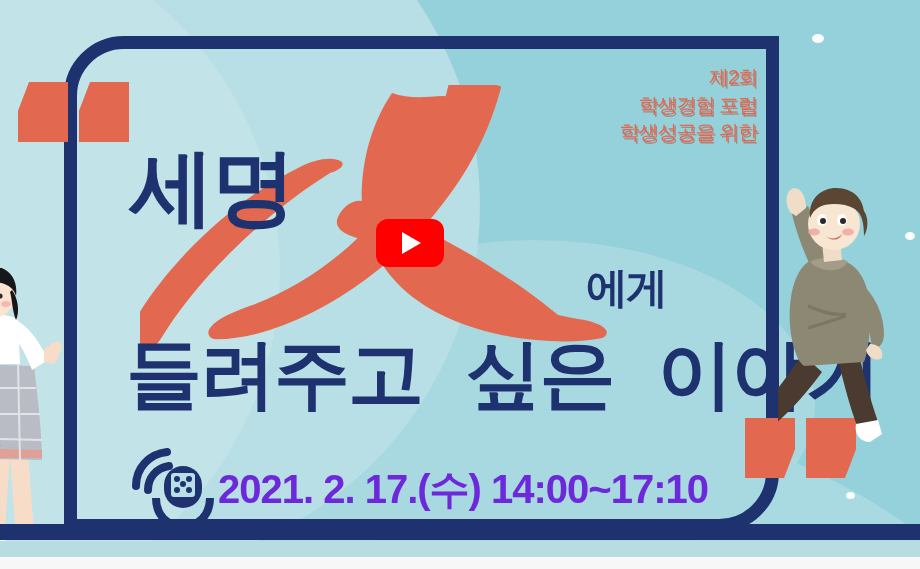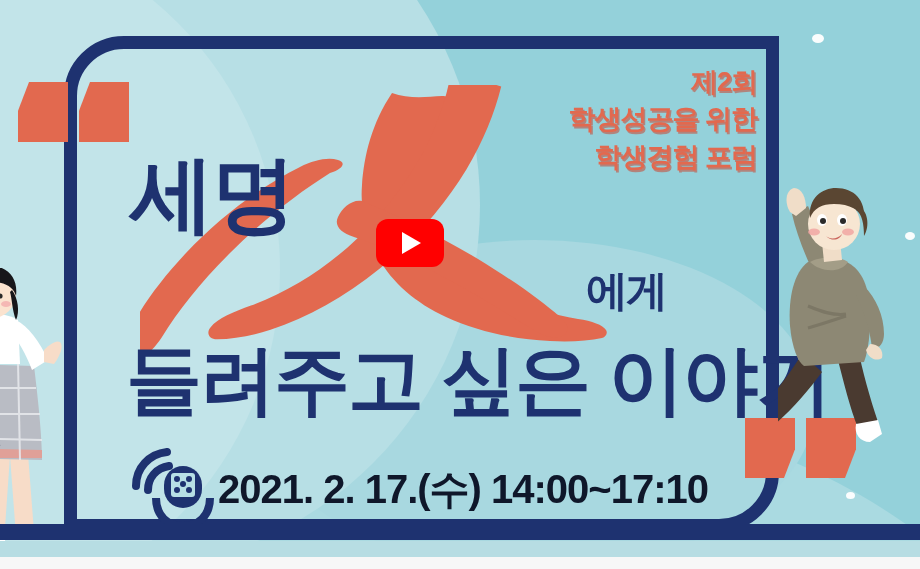--- a/index.html
+++ b/index.html
@@ -59,38 +59,38 @@
   }
   .q-close-block{
     width:50px; height:60px; background:#e2694f;
     clip-path: polygon(0 0, 100% 0, 100% 52%, 78% 100%, 0 100%);
   }
 
   
   #brush { position:absolute; left:140px; top:85px; width:470px; height:265px; }
 
   
-  .ko { font-family:Liberation Sans, sans-serif; font-weight:bold; color:#1e3270;
+  .ko { font-family:Liberation Mono, monospace; font-weight:bold; color:#1e3270;
         letter-spacing:-2px; white-space:nowrap; }
   #ttl-semyeong { position:absolute; left:130px; top:152px; font-size:84px; line-height:1; }
   #ttl-ege      { position:absolute; left:586px; top:270px; font-size:42px; line-height:1; }
   #ttl-story    { position:absolute; left:126px; top:342px; font-size:76px; line-height:1; }
 
   
   #forum-lines {
     position:absolute; right:163px; top:64px; text-align:right;
-    color:#e2694f; font-weight:bold; font-size:27px; line-height:1.38;
+    color:#e2694f; font-weight:normal; font-size:20px; line-height:1.38;
     letter-spacing:-1px; white-space:nowrap;
     text-shadow: 1px 1px 0 #d8miss;
   }
   #forum-lines div { text-shadow:1.5px 1.5px 0 rgba(200,70,50,.55); }
 
   
   #date-line {
-    position:absolute; left:218px; top:462px; color:#0f172a;
+    position:absolute; left:218px; top:462px; color:#6d28d9;
     font-weight:bold; font-size:40px; letter-spacing:-1px; white-space:nowrap;
   }
 
   
   #mic-icon { position:absolute; left:124px; top:442px; width:92px; height:88px; }
 
   
   #girl { position:absolute; left:-42px; top:268px; width:120px; height:280px; }
   #boy  { position:absolute; left:778px; top:186px; width:148px; height:262px; }
 
@@ -163,22 +163,22 @@
       <div class="q-close-block"></div>
       <div class="q-close-block"></div>
     </div>
 
     <div id="ttl-semyeong" class="ko">세명</div>
     <div id="ttl-ege" class="ko">에게</div>
     <div id="ttl-story" class="ko">들려주고 싶은 이야기</div>
 
     <div id="forum-lines">
       <div>제2회</div>
+      <div>학생경험 포럼</div>
       <div>학생성공을 위한</div>
-      <div>학생경험 포럼</div>
     </div>
 
     <svg id="mic-icon" viewBox="0 0 92 88" aria-hidden="true">
       <g fill="none" stroke="#1e3270" stroke-width="8" stroke-linecap="round">
         <path d="M12 44 C12 26 25 12 43 10"></path>
         <path d="M24 48 C24 36 32 26 45 24"></path>
       </g>
       <rect x="40" y="24" width="38" height="42" rx="19" fill="#1e3270"></rect>
       <rect x="47" y="31" width="24" height="24" rx="3" fill="#b7dfe5"></rect>
       <circle cx="53" cy="37" r="3" fill="#1e3270"></circle>

